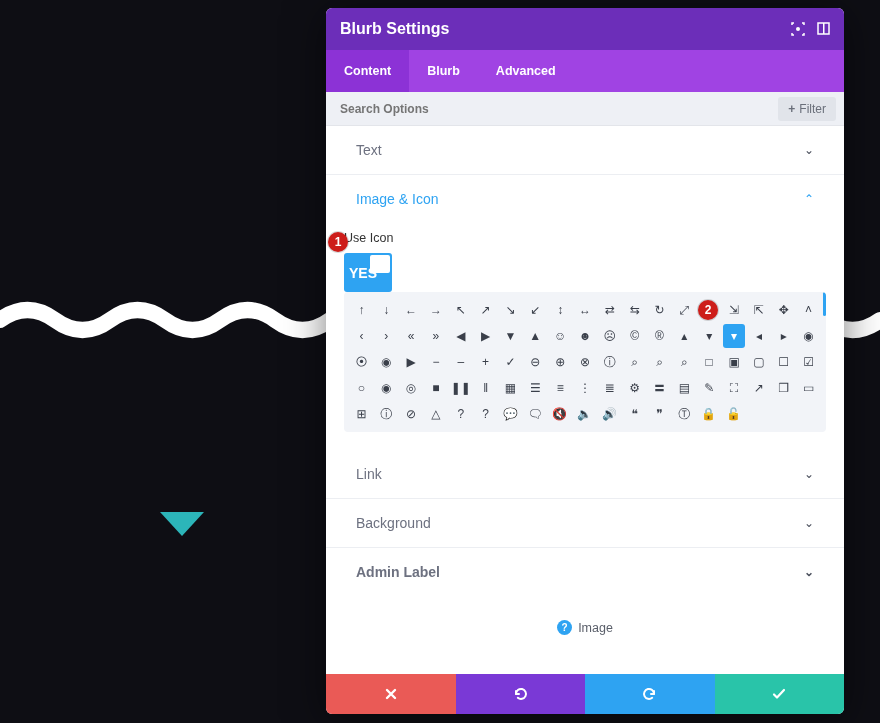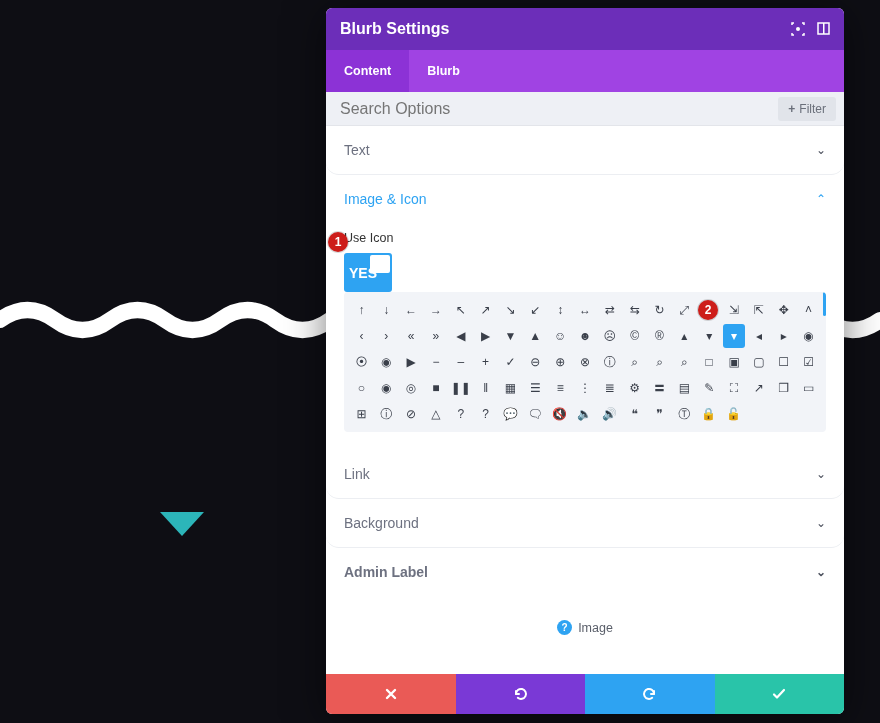--- a/index.html
+++ b/index.html
@@ -108,26 +108,25 @@
 
   .panel {
     flex: 1;
     overflow-y: auto;
     padding-bottom: 10px;
   }
 
   .section-header {
     display: flex;
     align-items: center;
-    padding: 16px 18px;
+    padding: 16px 30px;
     font-size: 14px;
     color: #6d7180;
     cursor: pointer;
     border-bottom: 1px solid #eceef2;
-    border-radius: 13px;
   }
   .section-header.open { color: #2ea3f2; border-bottom: none; align-items: center; }
   .section-header .chev {
     margin-left: auto;
     font-size: 12px;
     color: #4a4f5c;
   }
   .section-header.open .chev { color: #2ea3f2; }
 
   .section-body { padding: 0 18px 18px; }
@@ -269,24 +268,25 @@
             <rect x="1" y="1" width="11" height="11" stroke="#fff" stroke-width="1.5" fill="none"></rect>
             <rect x="6" y="1" width="1.5" height="11" fill="#fff"></rect>
           </svg>
       </span>
     </div>
   </div>
 
   <div class="tabs">
     <div class="tab active">Content</div>
     <div class="tab">Blurb</div>
+    <div class="tab">Advanced</div>
   </div>
 
   <div class="searchbar">
-    <input type="text" style="border: none; background: transparent; flex: 1 1 0%; outline: none; font-size: 16px; color: rgb(106, 111, 122);" placeholder="Search Options">
+    <input type="text" style="border: none; background: transparent; flex: 1 1 0%; outline: none; font-size: 12px; color: rgb(106, 111, 122); font-weight: bold;" placeholder="Search Options">
     <div class="filter-btn">
       <span style="font-weight:700;">+</span>
       <span>Filter</span>
     </div>
   </div>
 
   <div class="panel">
 
     <div class="section-header">
       <span>Text</span>

